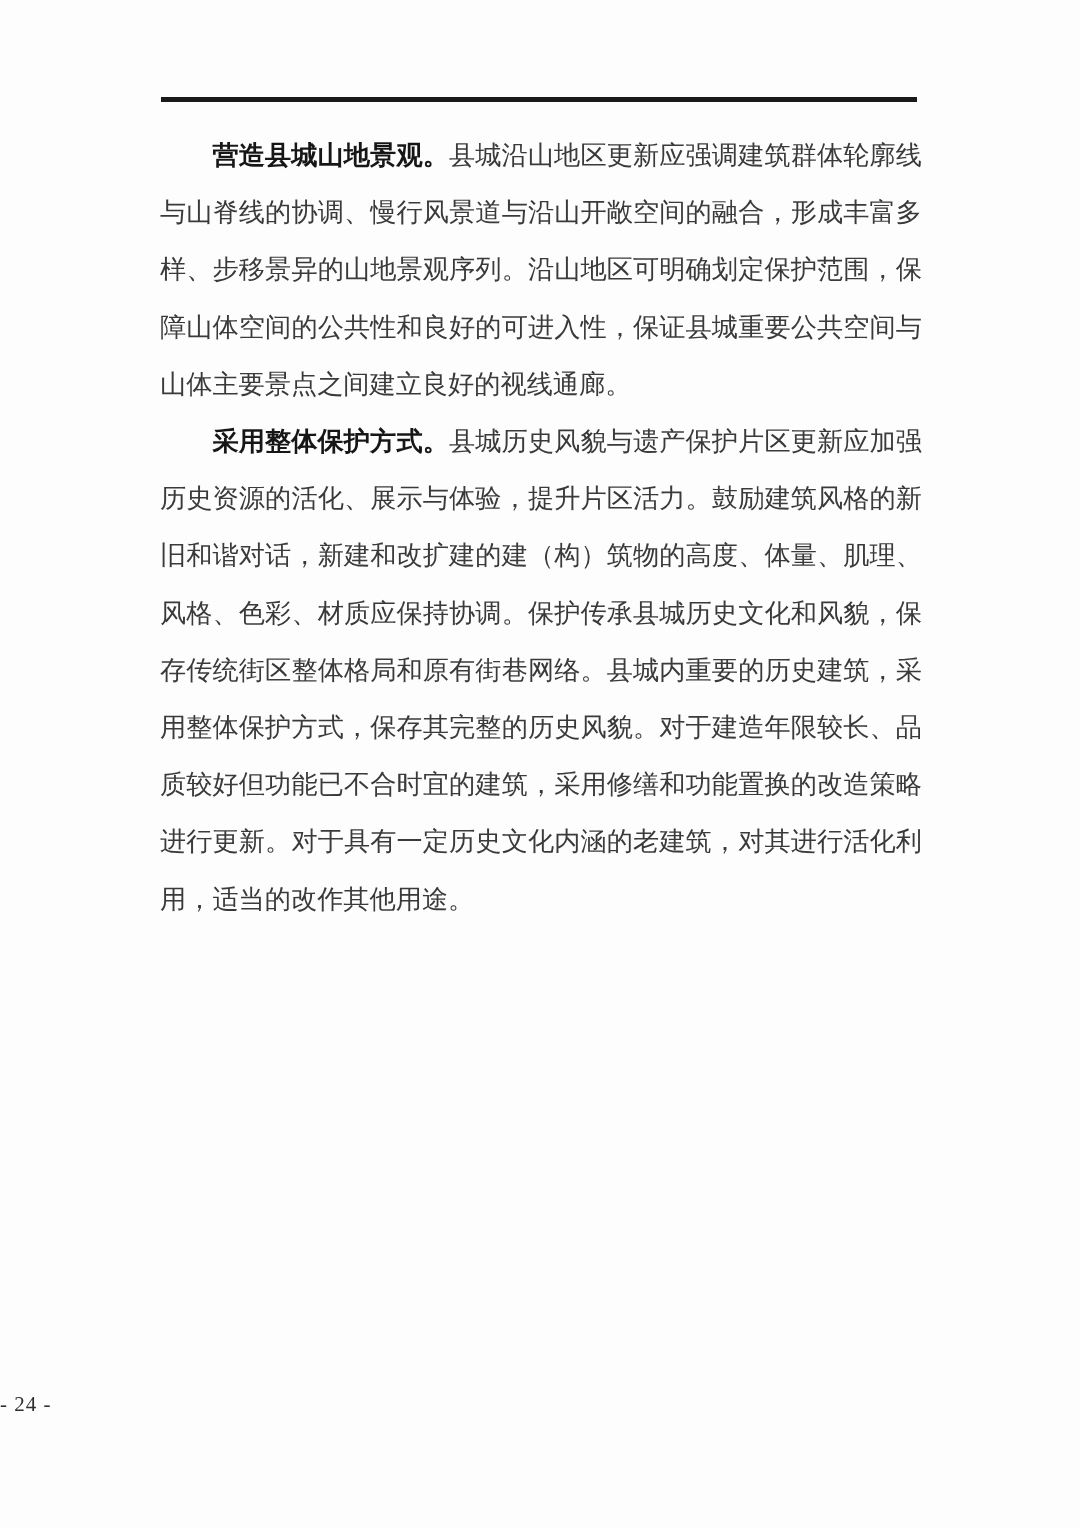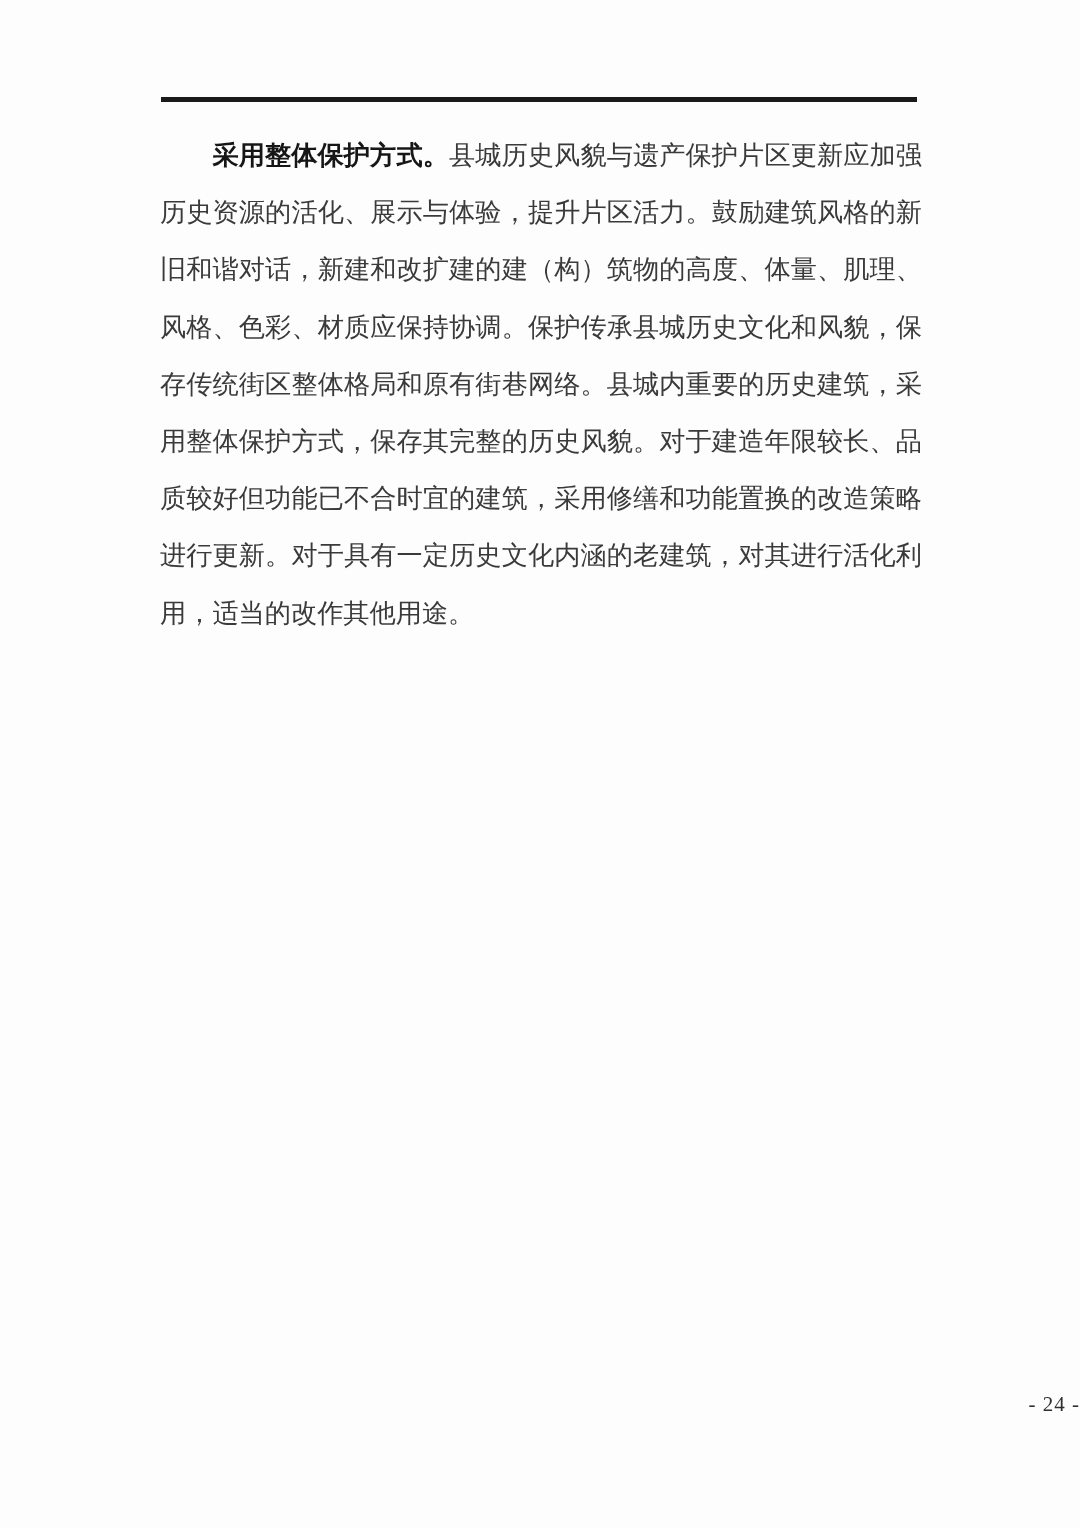--- a/index.html
+++ b/index.html
@@ -43,37 +43,38 @@
   }
   .lead-bold {
     font-weight: bold;
     color: #161616;
   }
   .page-footer {
     position: absolute;
     left: 0;
     top: 1392px;
     width: 100%;
-    text-align: right;
+    text-align: left;
   }
   .page-number {
     font-size: 21px;
     color: #2e2e2e;
     letter-spacing: 1px;
   }
 </style>
 </head>
 <body>
 
 <div class="page">
 
   <div class="header-rule"></div>
 
   <div class="doc-body">
 
+    <p class="indent"><span class="lead-bold">营造县城山地景观。</span><span>县城沿山地区更新应强调建筑群体轮廓线与山脊线的协调、慢行风景道与沿山开敞空间的融合，形成丰富多样、步移景异的山地景观序列。沿山地区可明确划定保护范围，保障山体空间的公共性和良好的可进入性，保证县城重要公共空间与山体主要景点之间建立良好的视线通廊。</span></p>
 
     <p class="indent"><span class="lead-bold">采用整体保护方式。</span><span>县城历史风貌与遗产保护片区更新应加强历史资源的活化、展示与体验，提升片区活力。鼓励建筑风格的新旧和谐对话，新建和改扩建的建（构）筑物的高度、体量、肌理、风格、色彩、材质应保持协调。保护传承县城历史文化和风貌，保存传统街区整体格局和原有街巷网络。县城内重要的历史建筑，采用整体保护方式，保存其完整的历史风貌。对于建造年限较长、品质较好但功能已不合时宜的建筑，采用修缮和功能置换的改造策略进行更新。对于具有一定历史文化内涵的老建筑，对其进行活化利用，适当的改作其他用途。</span></p>
   </div>
 
   <div class="page-footer">
     <span class="page-number">- 24 -</span>
   </div>
 
 </div>
 

